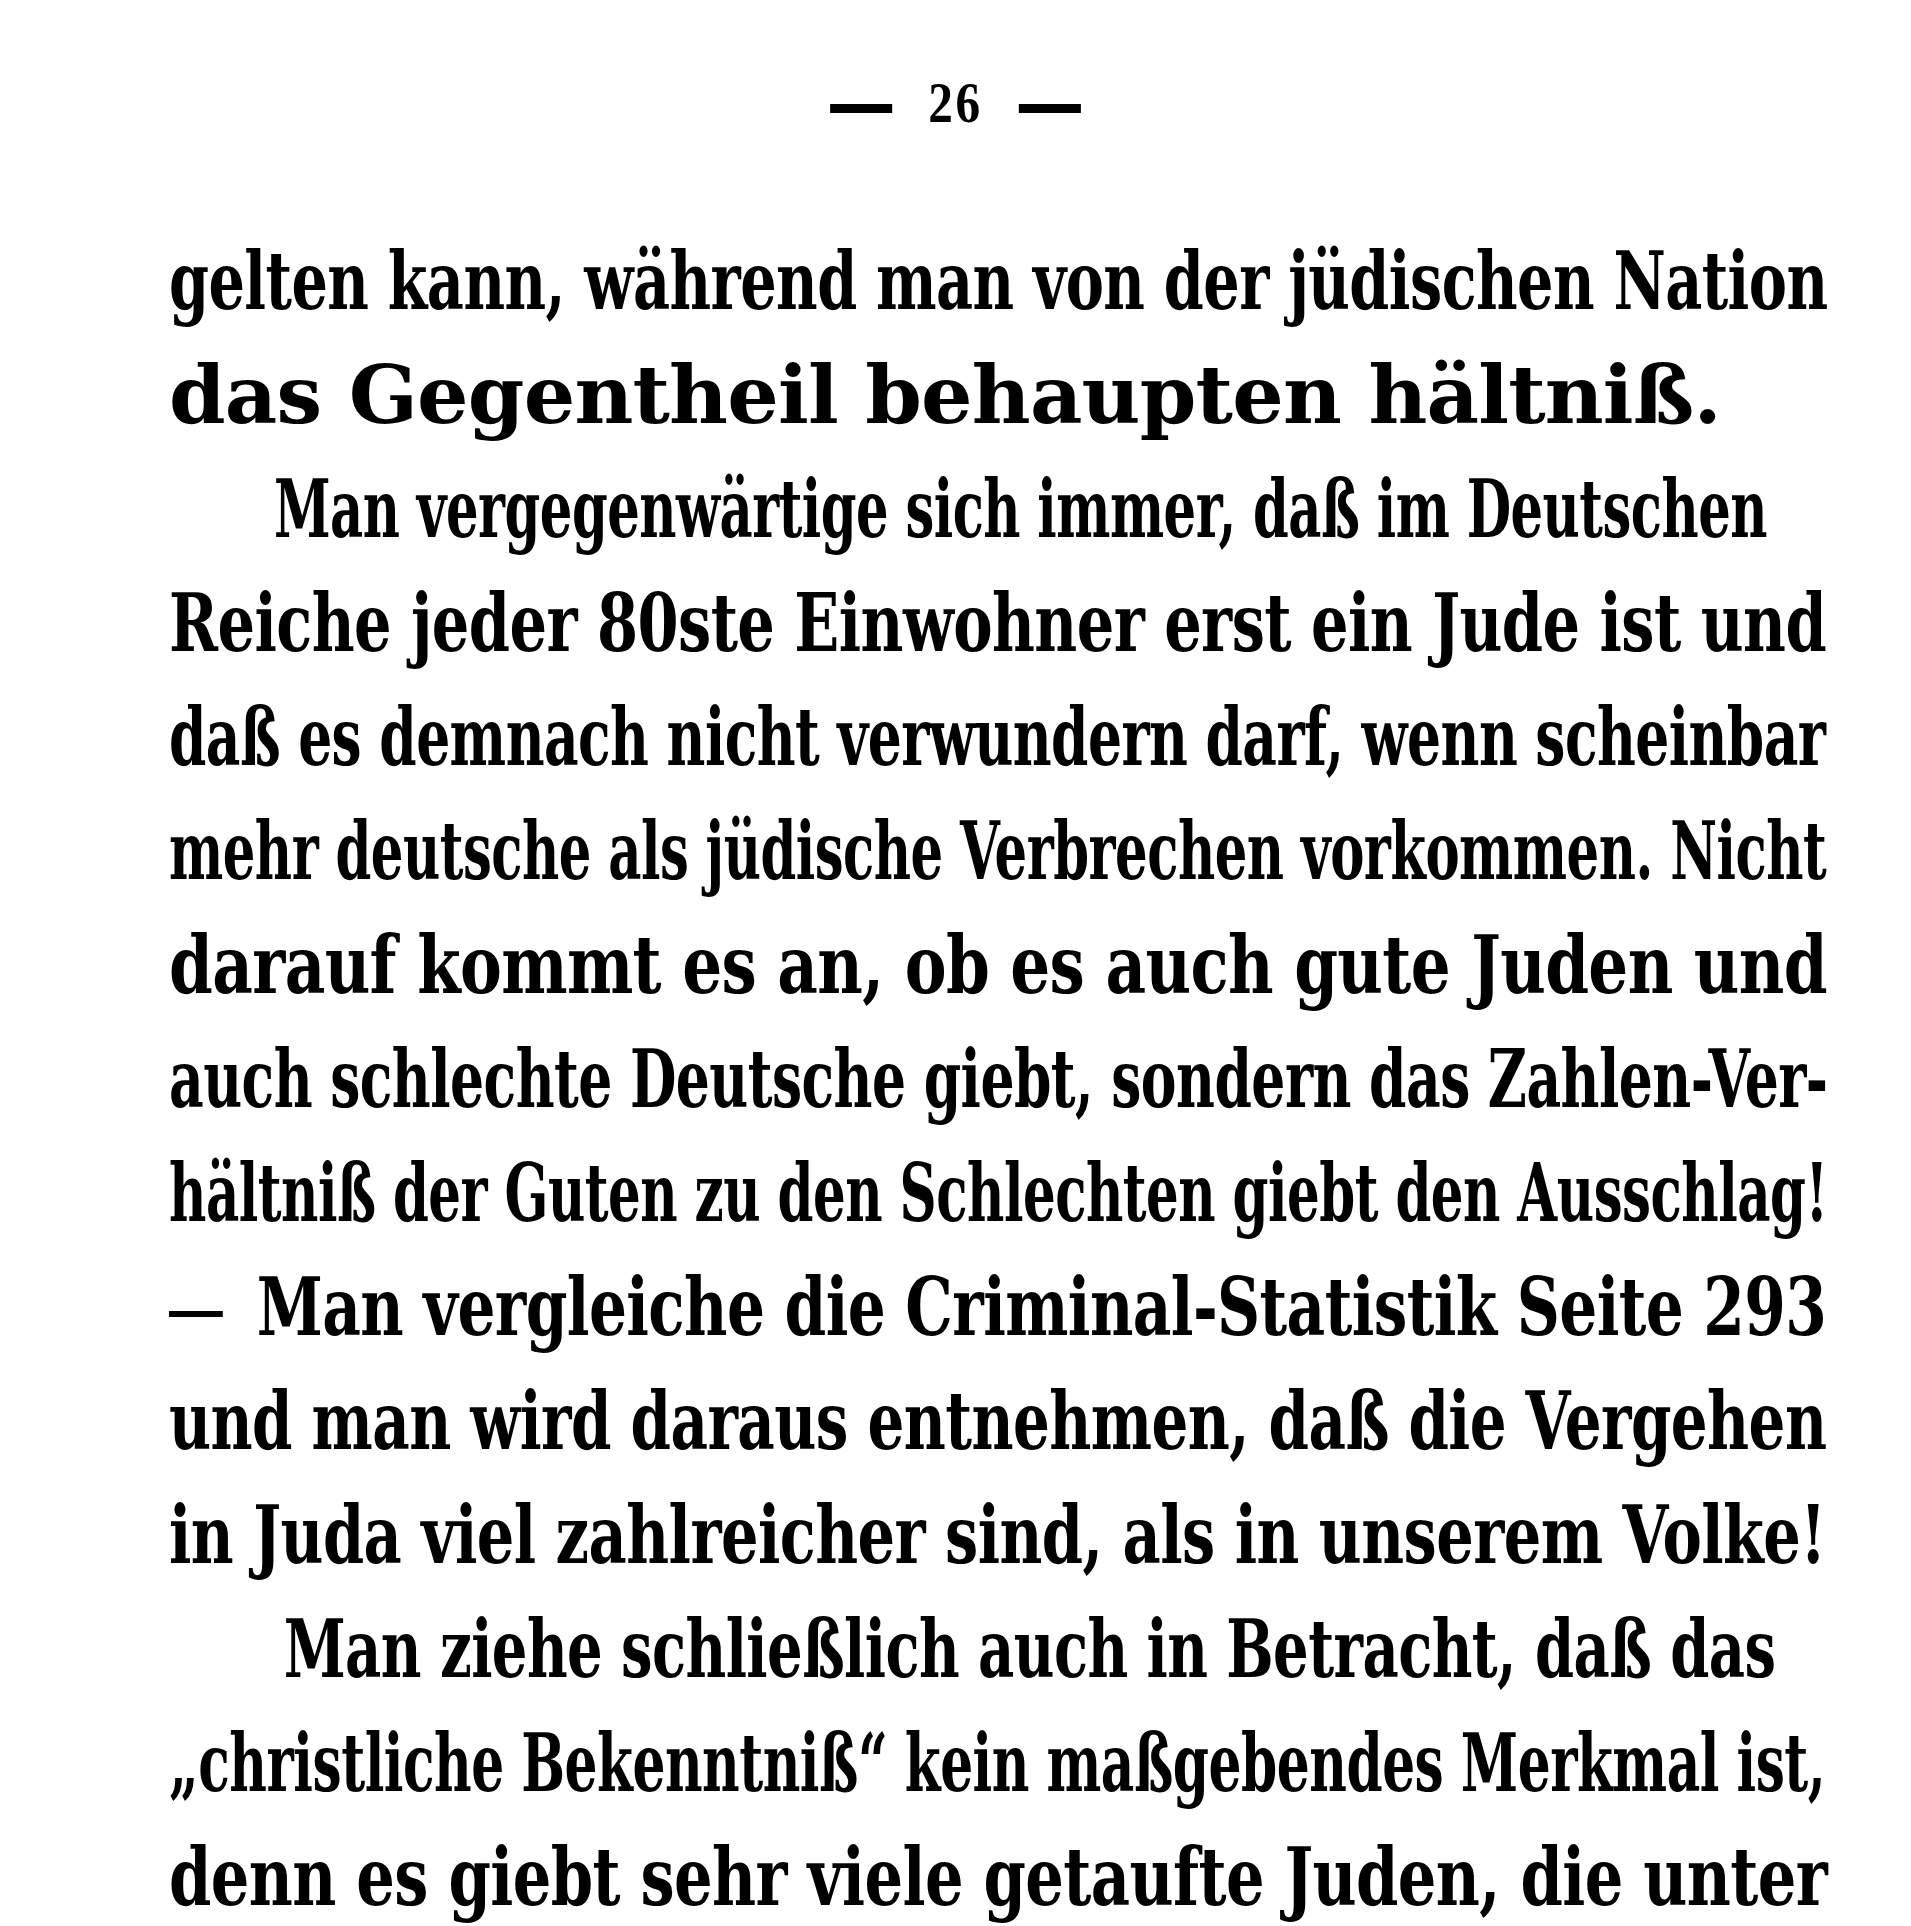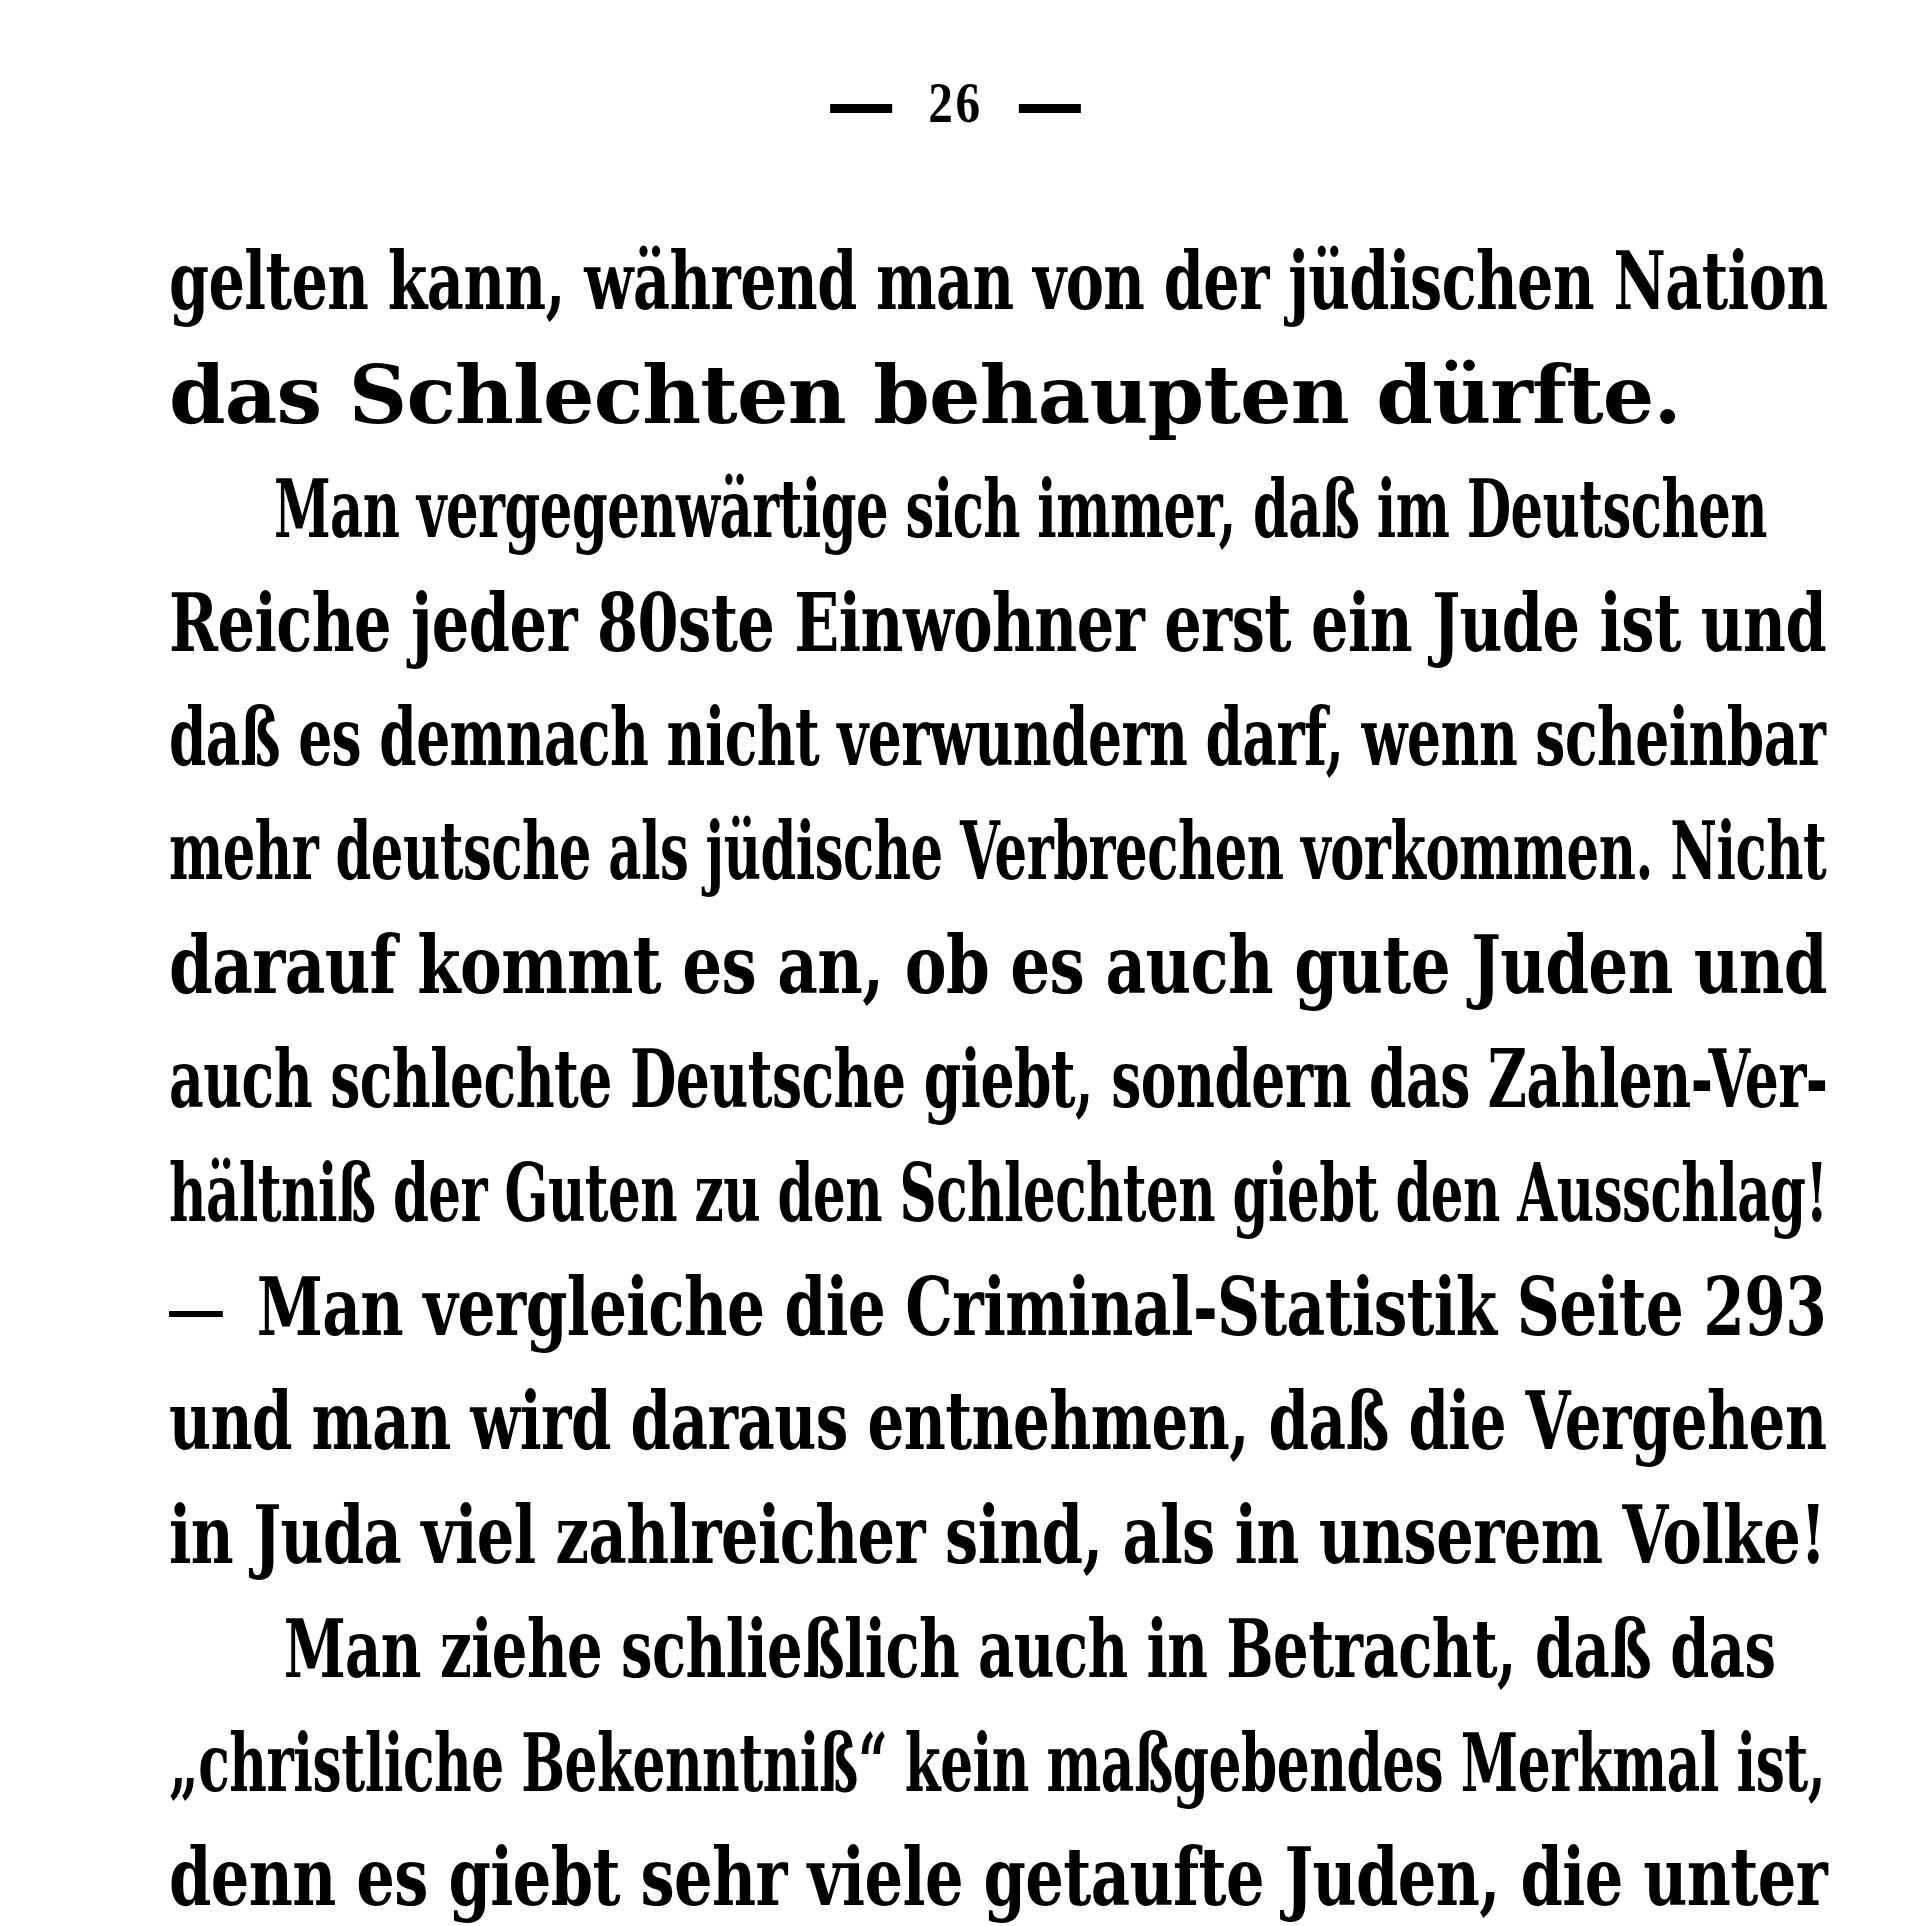--- a/index.html
+++ b/index.html
@@ -80,21 +80,21 @@
 <body>
 
 <div class="page">
 
   <div class="page-number">
     <span class="dash"></span><span>26</span><span class="dash"></span>
   </div>
 
   <div class="body-text" id="body-text">
       <div class="line" style="transform: scaleX(0.707); text-align-last: left;"><span>gelten kann, während man von der jüdischen Nation</span></div>
-      <div class="line last"><span>das Schlechten behaupten dürfte.</span></div>
+      <div class="line last"><span>das Gegentheil behaupten hältniß.</span></div>
       <div class="line indent" style="transform: scaleX(0.632); text-align-last: left;"><span>Man vergegenwärtige sich immer, daß im Deutschen</span></div>
       <div class="line" style="transform: scaleX(0.729); text-align-last: left;"><span>Reiche jeder 80ste Einwohner erst ein Jude ist und</span></div>
       <div class="line" style="transform: scaleX(0.66); text-align-last: left;"><span>daß es demnach nicht verwundern darf, wenn scheinbar</span></div>
       <div class="line" style="transform: scaleX(0.633); text-align-last: left;"><span>mehr deutsche als jüdische Verbrechen vorkommen. Nicht</span></div>
       <div class="line" style="transform: scaleX(0.774); text-align-last: left;"><span>darauf kommt es an, ob es auch gute Juden und</span></div>
       <div class="line" style="transform: scaleX(0.661); text-align-last: left;"><span>auch schlechte Deutsche giebt, sondern das Zahlen-Ver-</span></div>
       <div class="line" style="transform: scaleX(0.635); text-align-last: left;"><span>hältniß der Guten zu den Schlechten giebt den Ausschlag!</span></div>
       <div class="line" style="transform: scaleX(0.737); text-align-last: left;"><span class="em-dash"></span><span>Man vergleiche die Criminal-Statistik Seite 293</span></div>
       <div class="line" style="transform: scaleX(0.715); text-align-last: left;"><span>und man wird daraus entnehmen, daß die Vergehen</span></div>
       <div class="line" style="transform: scaleX(0.729); text-align-last: left;"><span>in Juda viel zahlreicher sind, als in unserem Volke!</span></div>

